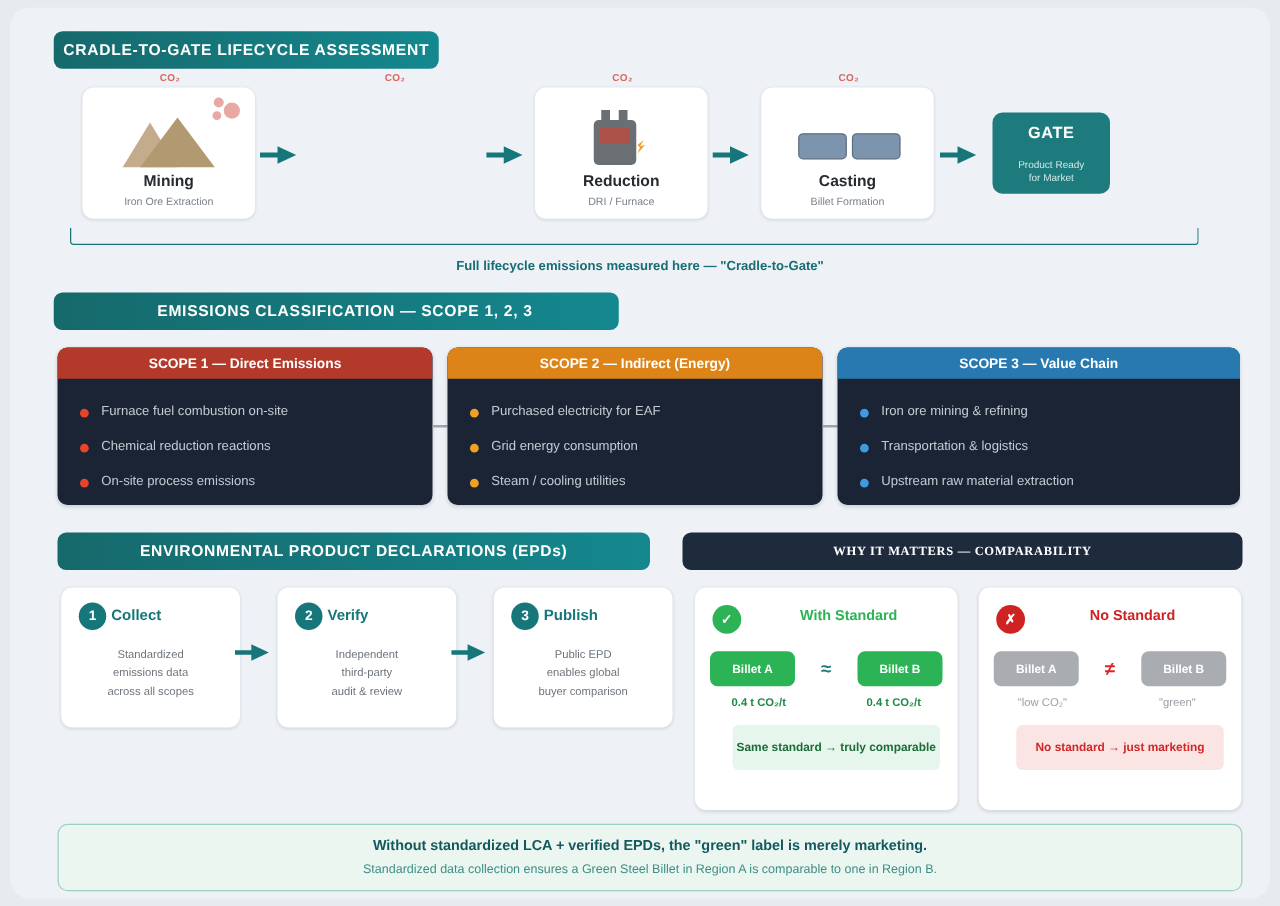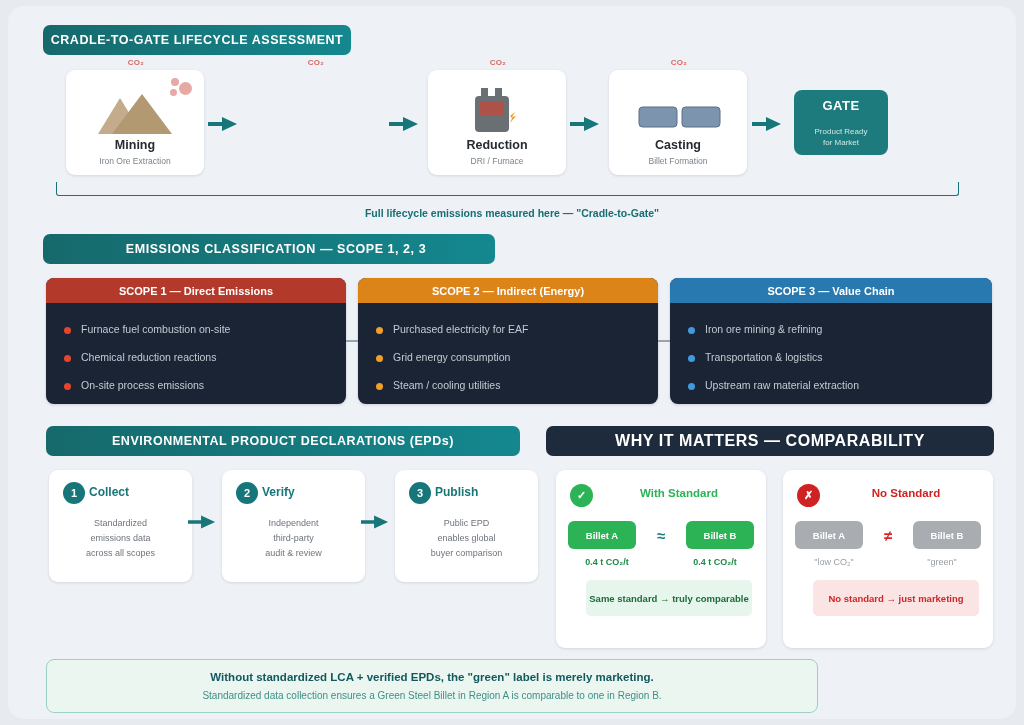--- a/index.html
+++ b/index.html
@@ -134,21 +134,21 @@
     font-size: 12px; font-weight: bold; color: #17767a;
   }
   .epd .ebody {
     position: absolute; left: 8px; right: 8px; top: 46px;
     text-align: center; font-size: 9px; color: #6d747d; line-height: 15px;
   }
   #epd1 { left: 41px; } #epd2 { left: 214px; } #epd3 { left: 387px; }
   .epd-arrow { position: absolute; top: 508px; width: 28px; height: 16px; }
 
   
-  #b-why { left: 538px; top: 420px; width: 448px; height: 30px; font-size: 16px; }
+  #b-why { left: 538px; top: 420px; width: 448px; height: 30px; font-size: 10px; font-family: Liberation Serif, serif; }
 
   .cmp {
     position: absolute; top: 464px; width: 210px; height: 178px;
     background: #ffffff; border-radius: 9px;
     box-shadow: 0 1px 3px rgba(25,40,60,.13);
   }
   #cmpA { left: 548px; } #cmpB { left: 775px; }
   .cmp .badge {
     position: absolute; left: 14px; top: 14px; width: 23px; height: 23px;
     border-radius: 50%; color: #fff; font-size: 11px; font-weight: bold;
@@ -186,21 +186,21 @@
   .verdict {
     position: absolute; left: 30px; right: 14px; top: 110px; height: 36px;
     border-radius: 5px; display: flex; align-items: center; justify-content: center;
     font-size: 9.5px; font-weight: bold;
   }
   #cmpA .verdict { background: #e7f6ec; color: #1c6b38; }
   #cmpB .verdict { background: #fbe4e4; color: #cf2626; }
 
   
   #footer {
-    position: absolute; left: 38px; top: 653px; width: 772px; height: 54px;
+    position: absolute; left: 38px; top: 653px; width: 948px; height: 54px;
     background: #eaf6ef; border: 1.3px solid #9dd0c4; border-radius: 8px;
     display: flex; flex-direction: column; align-items: center; justify-content: center;
   }
   #footer .f1 { font-size: 11.5px; font-weight: bold; color: #13585e; }
   #footer .f2 { font-size: 10px; color: #3e8f86; margin-top: 7px; }
 </style>
 </head>
 <body>
 
 <div id="canvas">

